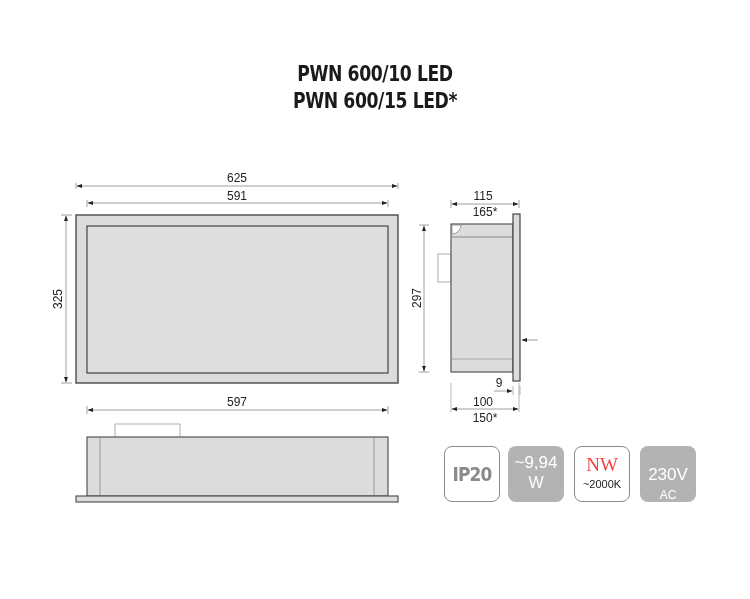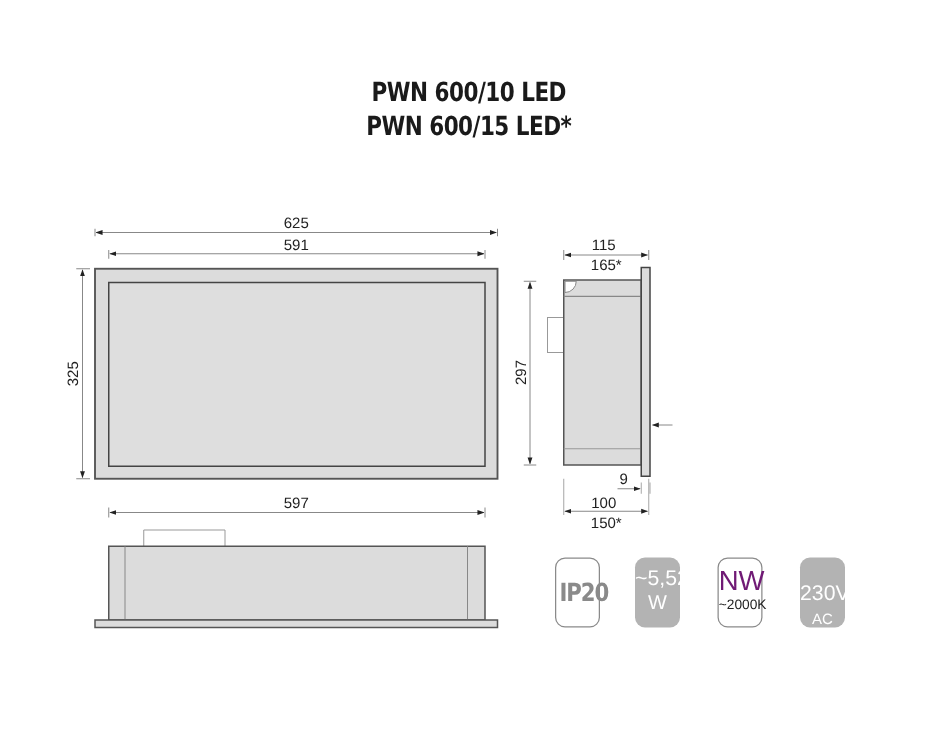--- a/index.html
+++ b/index.html
@@ -2,31 +2,31 @@
 <html><head>
   <meta charset="utf-8">
   <style>
     html, body { margin: 0; padding: 0; background: #ffffff; }
     body { width: 750px; height: 599px; position: relative; overflow: hidden; font-family: "Liberation Sans", sans-serif; }
     .title { position: absolute; left: 0; width: 750px; text-align: center; font-family: "DejaVu Sans", sans-serif; font-weight: bold; font-size: 21px; color: #1a1a1a; letter-spacing: -0.5px; transform: scaleX(0.82); transform-origin: 375px 0; }
     .title.l1 { top: 62px; }
     .title.l2 { top: 89px; }
     svg.drawing { position: absolute; left: 0; top: 0; }
     .dim { font-family: "Liberation Sans", sans-serif; font-size: 12px; fill: #222; }
-    .badge { position: absolute; top: 446px; width: 36px; height: 56px; box-sizing: border-box; border-radius: 8px; text-align: center; font-family: "Liberation Sans", sans-serif; }
+    .badge { position: absolute; top: 446px; width: 56px; height: 56px; box-sizing: border-box; border-radius: 8px; text-align: center; font-family: "Liberation Sans", sans-serif; }
     .badge.outline { border: 1.5px solid #8a8a8a; background: #fff; color: #8a8a8a; }
     .badge.filled { background: #b3b3b3; color: #ffffff; }
     .badge .big { display: block; }
     .b-ip { left: 444px; }
     .b-ip .big { font-family: "DejaVu Sans", sans-serif; font-weight: bold; font-size: 20px; line-height: 54px; letter-spacing: -1px; color: #8a8a8a; transform: scaleX(0.85); }
     .b-w { left: 508px; }
     .b-w .big { font-size: 17px; padding-top: 8px; line-height: 18px; }
     .b-w .small { display: block; font-size: 16px; line-height: 22px; }
     .b-nw { left: 574px; }
-    .b-nw .big { font-size: 22px; padding-top: 8px; line-height: 20px; color: #701a75; }
+    .b-nw .big { font-size: 19px; padding-top: 8px; line-height: 20px; color: #ef4444; font-family: Liberation Serif, serif; }
     .b-nw .small { display: block; font-size: 11px; line-height: 18px; color: #222; }
     .b-ac { left: 640px; }
     .b-ac .big { font-size: 17px; padding-top: 20px; line-height: 18px; }
     .b-ac .small { display: block; font-size: 12px; line-height: 22px; }
   </style>
 </head>
 <body>
 
 <div class="title l1">PWN 600/10 LED</div>
 <div class="title l2">PWN 600/15 LED*</div>
@@ -109,21 +109,21 @@
     <line x1="374" y1="437" x2="374" y2="496" stroke="#888" stroke-width="0.8"></line>
 
     <rect x="76" y="496" width="322" height="6" fill="#dcdcdc" stroke="#555" stroke-width="1.2"></rect>
   </g>
 </svg>
 
 <div class="badge outline b-ip">
   <span class="big">IP20</span>
 </div>
 <div class="badge filled b-w">
-  <span class="big">~5,52</span>
+  <span class="big">~9,94</span>
   <span class="small">W</span>
 </div>
 <div class="badge outline b-nw">
   <span class="big">NW</span>
   <span class="small">~2000K</span>
 </div>
 <div class="badge filled b-ac">
   <span class="big">230V</span>
   <span class="small">AC</span>
 </div>

